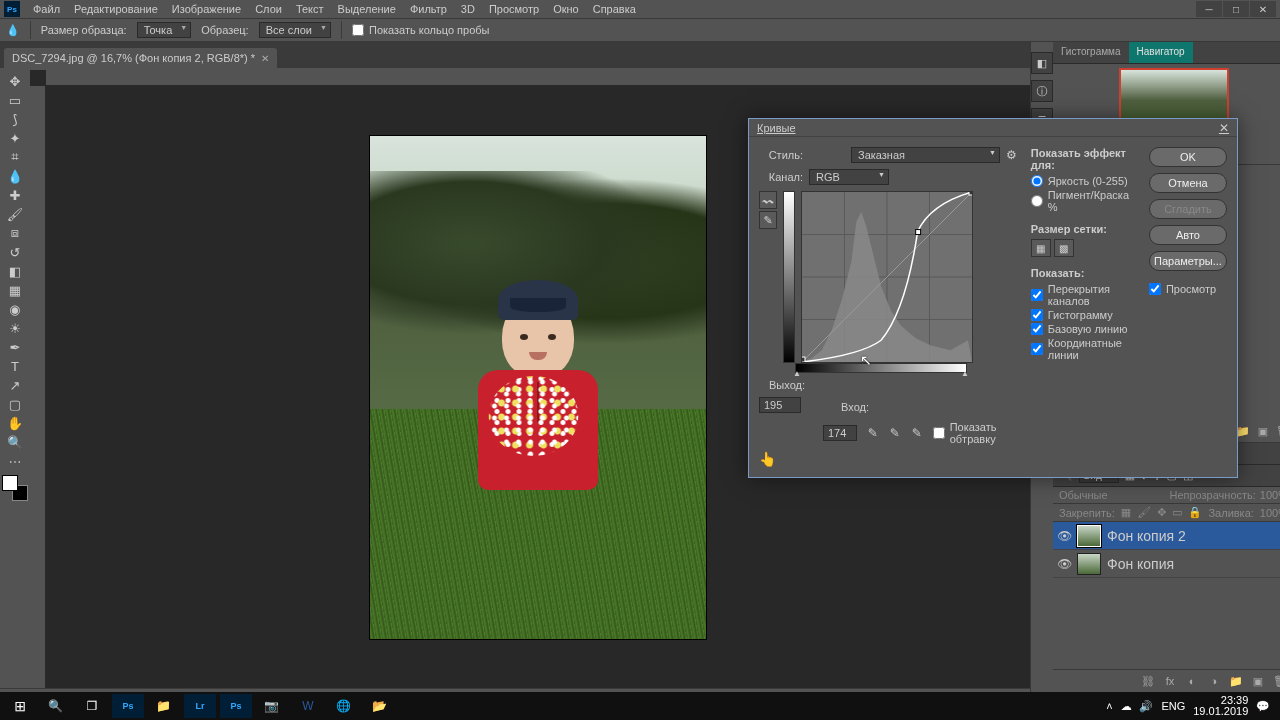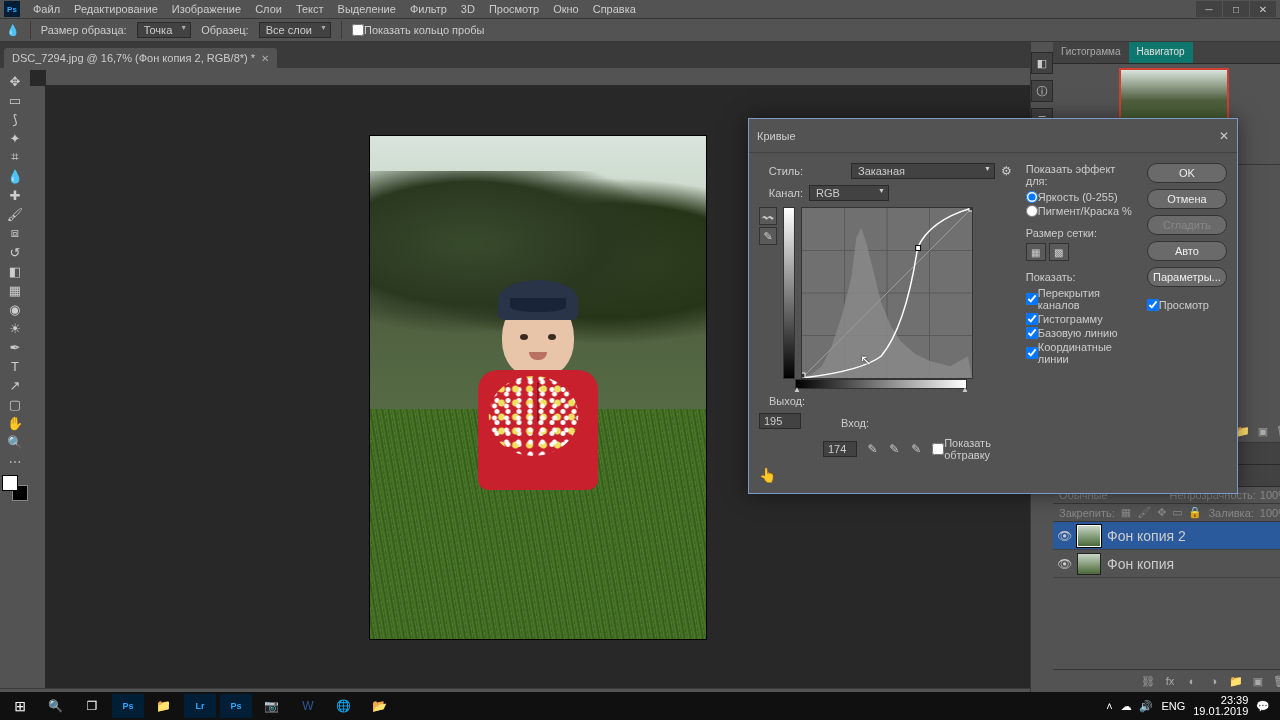--- a/index.html
+++ b/index.html
@@ -66,21 +66,21 @@
 .layer-row{display:flex;align-items:center;height:28px;border-bottom:1px solid #424242;padding:0 4px;gap:6px;}
 .layer-row.sel{background:#2a5a9c;}
 .layer-row .eye{width:14px;text-align:center;font-size:12px;}
 .layer-row .thumb{width:24px;height:22px;background:linear-gradient(#c8d6c6,#4a6838);border:1px solid #222;}
 .layer-row.sel .thumb{border:1px solid #fff;outline:1px solid #000;}
 .layer-row .name{font-size:14px;}
 .layers-footer{margin-top:auto;display:flex;justify-content:flex-end;gap:6px;padding:4px 6px;border-top:1px solid #383838;}
 .layers-footer div{width:16px;height:14px;color:#aaa;font-size:11px;display:flex;align-items:center;justify-content:center;}
 
 .dialog{position:absolute;left:748px;top:118px;width:490px;background:#535353;border:1px solid #7a9ac8;box-shadow:0 0 20px rgba(0,0,0,.5);}
-.dialog-title{height:34px;background:#535353;display:flex;align-items:center;padding:0 8px;border-bottom:1px solid #424242;}
+.dialog-title{height:18px;background:#535353;display:flex;align-items:center;padding:0 8px;border-bottom:1px solid #424242;text-decoration:underline;}
 .dialog-title .x{margin-left:auto;font-size:12px;color:#ccc;}
 .dialog-body{display:flex;padding:10px;gap:14px;}
 .dlg-left{flex:1;}
 .dlg-right{width:90px;display:flex;flex-direction:column;gap:6px;}
 .dlg-btn{background:#6a6a6a;border:1px solid #333;border-radius:10px;padding:3px 0;text-align:center;font-size:11px;color:#eee;}
 .dlg-btn.dim{color:#888;}
 .row{display:flex;align-items:center;gap:6px;margin-bottom:6px;font-size:11px;}
 .row label{min-width:44px;text-align:right;}
 .row .sel{background:#424242;border:1px solid #2a2a2a;padding:1px 16px 1px 6px;position:relative;min-width:80px;}
 .row .sel::after{content:"▼";position:absolute;right:3px;font-size:7px;}
@@ -92,24 +92,24 @@
 .vstrip{width:12px;height:172px;background:linear-gradient(#fff,#000);border:1px solid #333;}
 .curve-box{width:172px;height:172px;border:1px solid #333;position:relative;background:#707070;}
 .curve-box svg{position:absolute;inset:0;}
 .hstrip{height:10px;background:linear-gradient(90deg,#000,#fff);border:1px solid #333;margin-left:36px;width:172px;position:relative;}
 .hstrip::before{content:"▲";position:absolute;left:-3px;bottom:-6px;font-size:8px;color:#ccc;}
 .hstrip::after{content:"▲";position:absolute;right:-3px;bottom:-6px;font-size:8px;color:#ccc;}
 .io-row{display:flex;gap:10px;align-items:center;margin-top:6px;font-size:11px;}
 .io-row .lbl{text-align:right;width:46px;}
 .io-row .val{background:#424242;border:1px solid #2a2a2a;width:42px;padding:1px 4px;}
 .io-row .picker{width:16px;height:16px;color:#ccc;font-size:12px;display:flex;align-items:center;justify-content:center;}
-.chk{display:flex;align-items:center;font-size:11px;margin:2px 0;}
+.chk{display:flex;align-items:center;gap:5px;font-size:11px;margin:2px 0;}
 .chk input{width:12px;height:12px;}
 .dlg-mid{width:120px;font-size:11px;}
-.dlg-mid .hdr{margin-bottom:4px;}
+.dlg-mid .hdr{margin-bottom:4px;font-weight:bold;}
 .grid-btns{display:flex;gap:3px;margin:4px 0 10px;}
 .grid-btns div{width:20px;height:18px;border:1px solid #333;background:#5a5a5a;display:flex;align-items:center;justify-content:center;font-size:10px;}
 .cursor{position:absolute;left:860px;top:352px;font-size:14px;color:#fff;text-shadow:0 0 2px #000;pointer-events:none;z-index:1000;}
 </style>
 </head>
 <body>
 
 <div class="menubar">
   <div class="ps-logo">Ps</div>
   <span>Файл</span>

